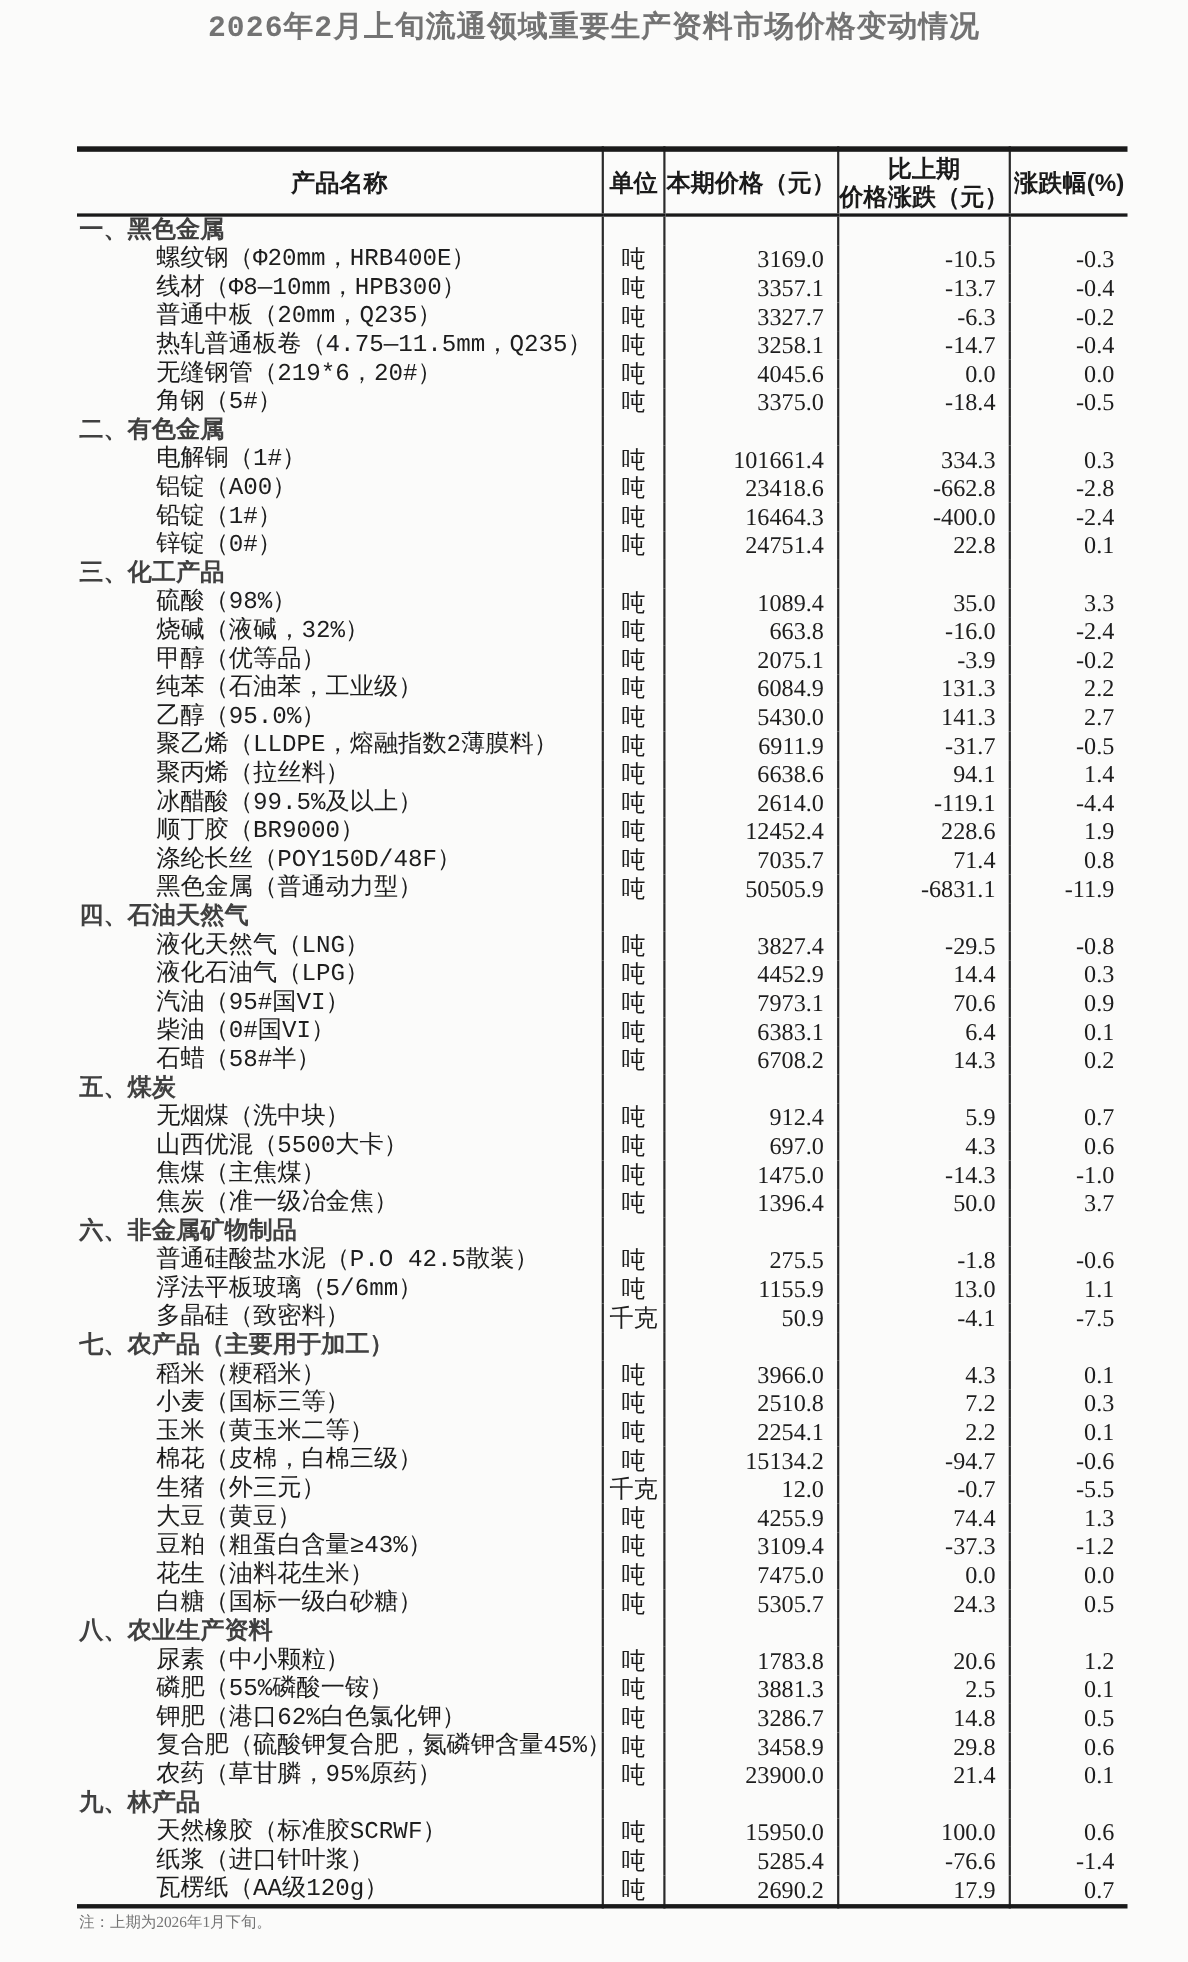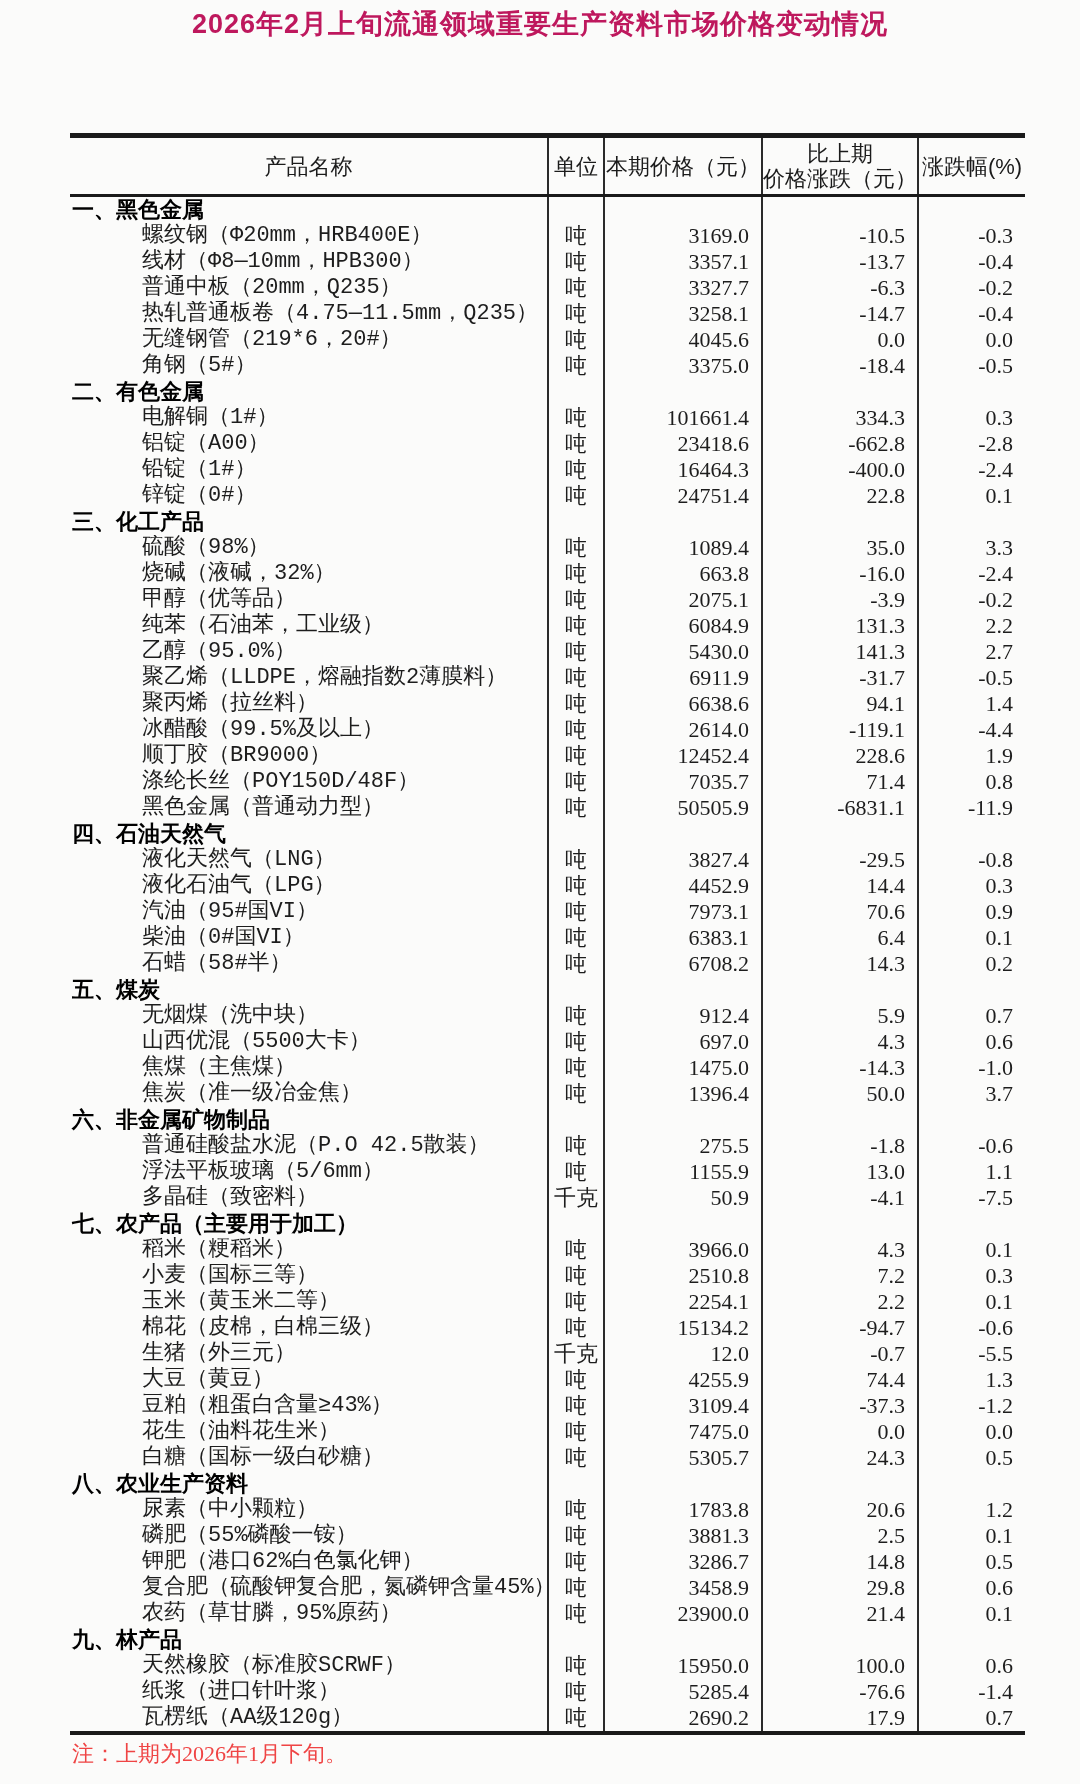--- a/index.html
+++ b/index.html
@@ -3,57 +3,57 @@
 <meta charset="utf-8">
 <style>
   html,body{margin:0;padding:0;}
   body{
     width:1080px;height:1784px;position:relative;
     background:#fbfbfa;color:#1d1d1d;
     font-family:"Liberation Serif","DejaVu Serif",serif;
   }
   .page-title{
     position:absolute;top:6px;left:0;width:100%;margin:0;
-    text-align:center;font-size:27px;font-weight:700;color:#be185d;
-    font-family:Liberation Sans, sans-serif;
+    text-align:center;font-size:27px;font-weight:700;color:#737373;
+    font-family:Liberation Mono, monospace;
     letter-spacing:1px;
   }
   table.price-table{
     position:absolute;top:133px;left:70px;width:955px;
     border-collapse:collapse;table-layout:fixed;
     border-top:5px solid #1a1a1a;
     border-bottom:4px solid #1a1a1a;
   }
   col.c-product{width:478px;}
   col.c-unit{width:56px;}
   col.c-price{width:158px;}
   col.c-change{width:156px;}
   col.c-pct{width:107px;}
   thead th{
     font-family:"Liberation Sans","DejaVu Sans",sans-serif;
-    font-weight:400;font-size:22px;color:#1b1b1b;
+    font-weight:700;font-size:22px;color:#1b1b1b;
     text-align:center;vertical-align:middle;
     height:52px;line-height:25px;padding:2px 0;
     border-bottom:3px solid #1a1a1a;
   }
   th + th, td + td{border-left:2px solid #2a2a2a;}
   tbody td{
     height:26px;line-height:26px;font-size:22px;
     padding:0;white-space:nowrap;overflow:hidden;
   }
   td.sec-name{
-    font-family:Liberation Sans, sans-serif;
-    font-weight:700;color:#000000;padding-left:2px;
+    font-family:Liberation Mono, monospace;
+    font-weight:700;color:#404040;padding-left:2px;
   }
   td.product-cell{padding-left:72px;font-family:Liberation Mono, monospace;}
   td.unit-cell{text-align:center;}
   td.num-cell{text-align:right;padding-right:12px;font-family:"Liberation Serif","DejaVu Serif",serif;}
   .footnote{
     position:absolute;left:72px;top:1739px;margin:0;
-    font-size:22px;color:#ef4444;
+    font-size:14px;color:#737373;
   }
 </style>
 </head>
 <body>
 
 <h1 class="page-title">2026年2月上旬流通领域重要生产资料市场价格变动情况</h1>
 
 <table class="price-table">
   <colgroup>
     <col class="c-product">

